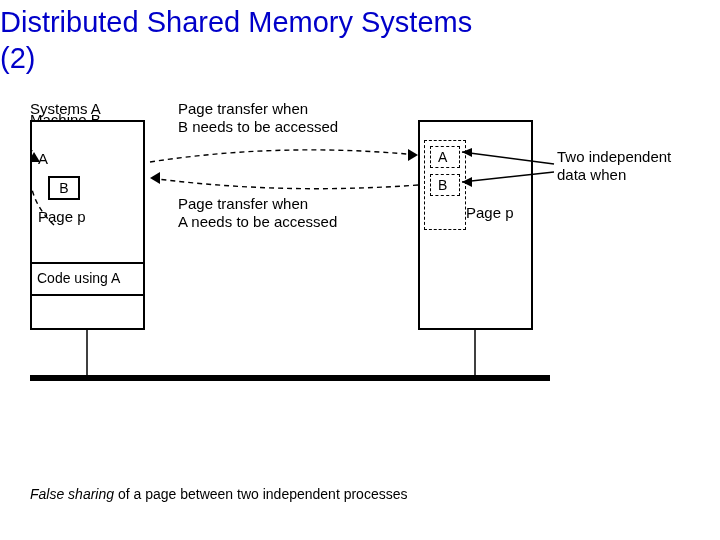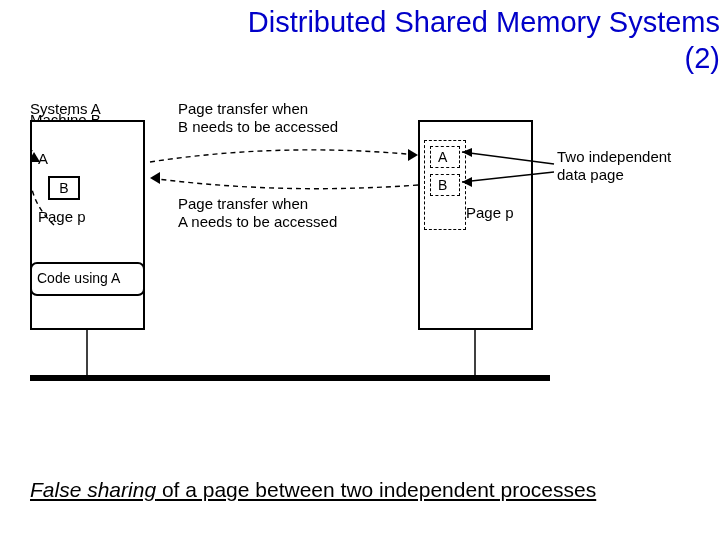--- a/index.html
+++ b/index.html
@@ -10,21 +10,21 @@
     background: #fff;
     font-family: Arial, Helvetica, sans-serif;
     position: relative;
     overflow: hidden;
   }
   .title {
     position: absolute;
     top: 4px;
     left: 0;
     width: 720px;
-    text-align: right;
+    text-align: left;
     color: #0100c9;
     font-size: 29px;
     font-weight: 400;
     line-height: 36px;
     white-space: pre-line;
   }
   .diagram {
     position: absolute;
     top: 100px;
     left: 30px;
@@ -50,23 +50,22 @@
   }
   .dashed-box {
     position: absolute;
     border: 1.5px dashed #000;
   }
   .caption {
     position: absolute;
     bottom: 38px;
     left: 30px;
     width: 660px;
-    font-size: 21px;
+    font-size: 14px;
     color: #000;
-    text-decoration: underline;
   }
   .caption .fs-it { font-style: italic; }
   svg.overlay {
     position: absolute;
     top: 0; left: 0;
     width: 660px; height: 310px;
     pointer-events: none;
   }
   .arrow-line {
     stroke: #000;
@@ -95,39 +94,39 @@
 
 <div class="diagram">
 
   <div class="lbl" style="left:0;top:0;">Systems A</div>
   <div class="lbl" style="left:392;top:0;margin-top:11px;">Machine B</div>
 
   <div class="machine" style="left:0px;top:20px;width:115px;height:210px;">
     <div class="lbl" style="left:6px;top:28px;">A</div>
     <div class="inner-box" style="left:16px;top:54px;width:32px;height:24px;text-align:center;padding-top:2px;">B</div>
     <div class="lbl" style="left:6px;top:86px;">Page p</div>
-    <div class="inner-box" style="left:-2px;top:140px;width:115px;height:34px;text-align:left;padding:6px 5px;border-radius:7px;">Code using A</div>
+    <div class="inner-box" style="left:-2px;top:140px;width:115px;height:34px;text-align:left;padding:6px 5px;">Code using A</div>
   </div>
 
   <div class="machine" style="left:388px;top:20px;width:115px;height:210px;">
     <div class="dashed-box" style="left:10px;top:24px;width:30px;height:22px;"></div>
     <div class="lbl" style="left:18px;top:26px;font-size:14px;">A</div>
     <div class="dashed-box" style="left:10px;top:52px;width:30px;height:22px;"></div>
     <div class="lbl" style="left:18px;top:54px;font-size:14px;">B</div>
     <div class="lbl" style="left:46px;top:82px;">Page p</div>
     <div class="dashed-box" style="left:4px;top:18px;width:42px;height:90px;"></div>
   </div>
 
   <div class="lbl" style="left:148px;top:0px;white-space:pre-line;text-align:left;">Page transfer when
 B needs to be accessed</div>
   <div class="lbl" style="left:148px;top:95px;white-space:pre-line;text-align:left;">Page transfer when
 A needs to be accessed</div>
 
   <div class="lbl" style="left:527px;top:48px;white-space:pre-line;">Two independent
-data page</div>
+data when</div>
 
   <svg class="overlay" viewBox="0 0 660 310">
 
     <path class="arrow-line" d="M 120 62 Q 250 42 388 55"></path>
     <polygon class="arrow-head" points="388,55 378,49 378,61"></polygon>
 
     <path class="arrow-line" d="M 388 85 Q 250 95 120 78"></path>
     <polygon class="arrow-head" points="120,78 130,72 130,84"></polygon>
 
     <path class="arrow-line" d="M 24 125 Q -8 95 2 50"></path>

